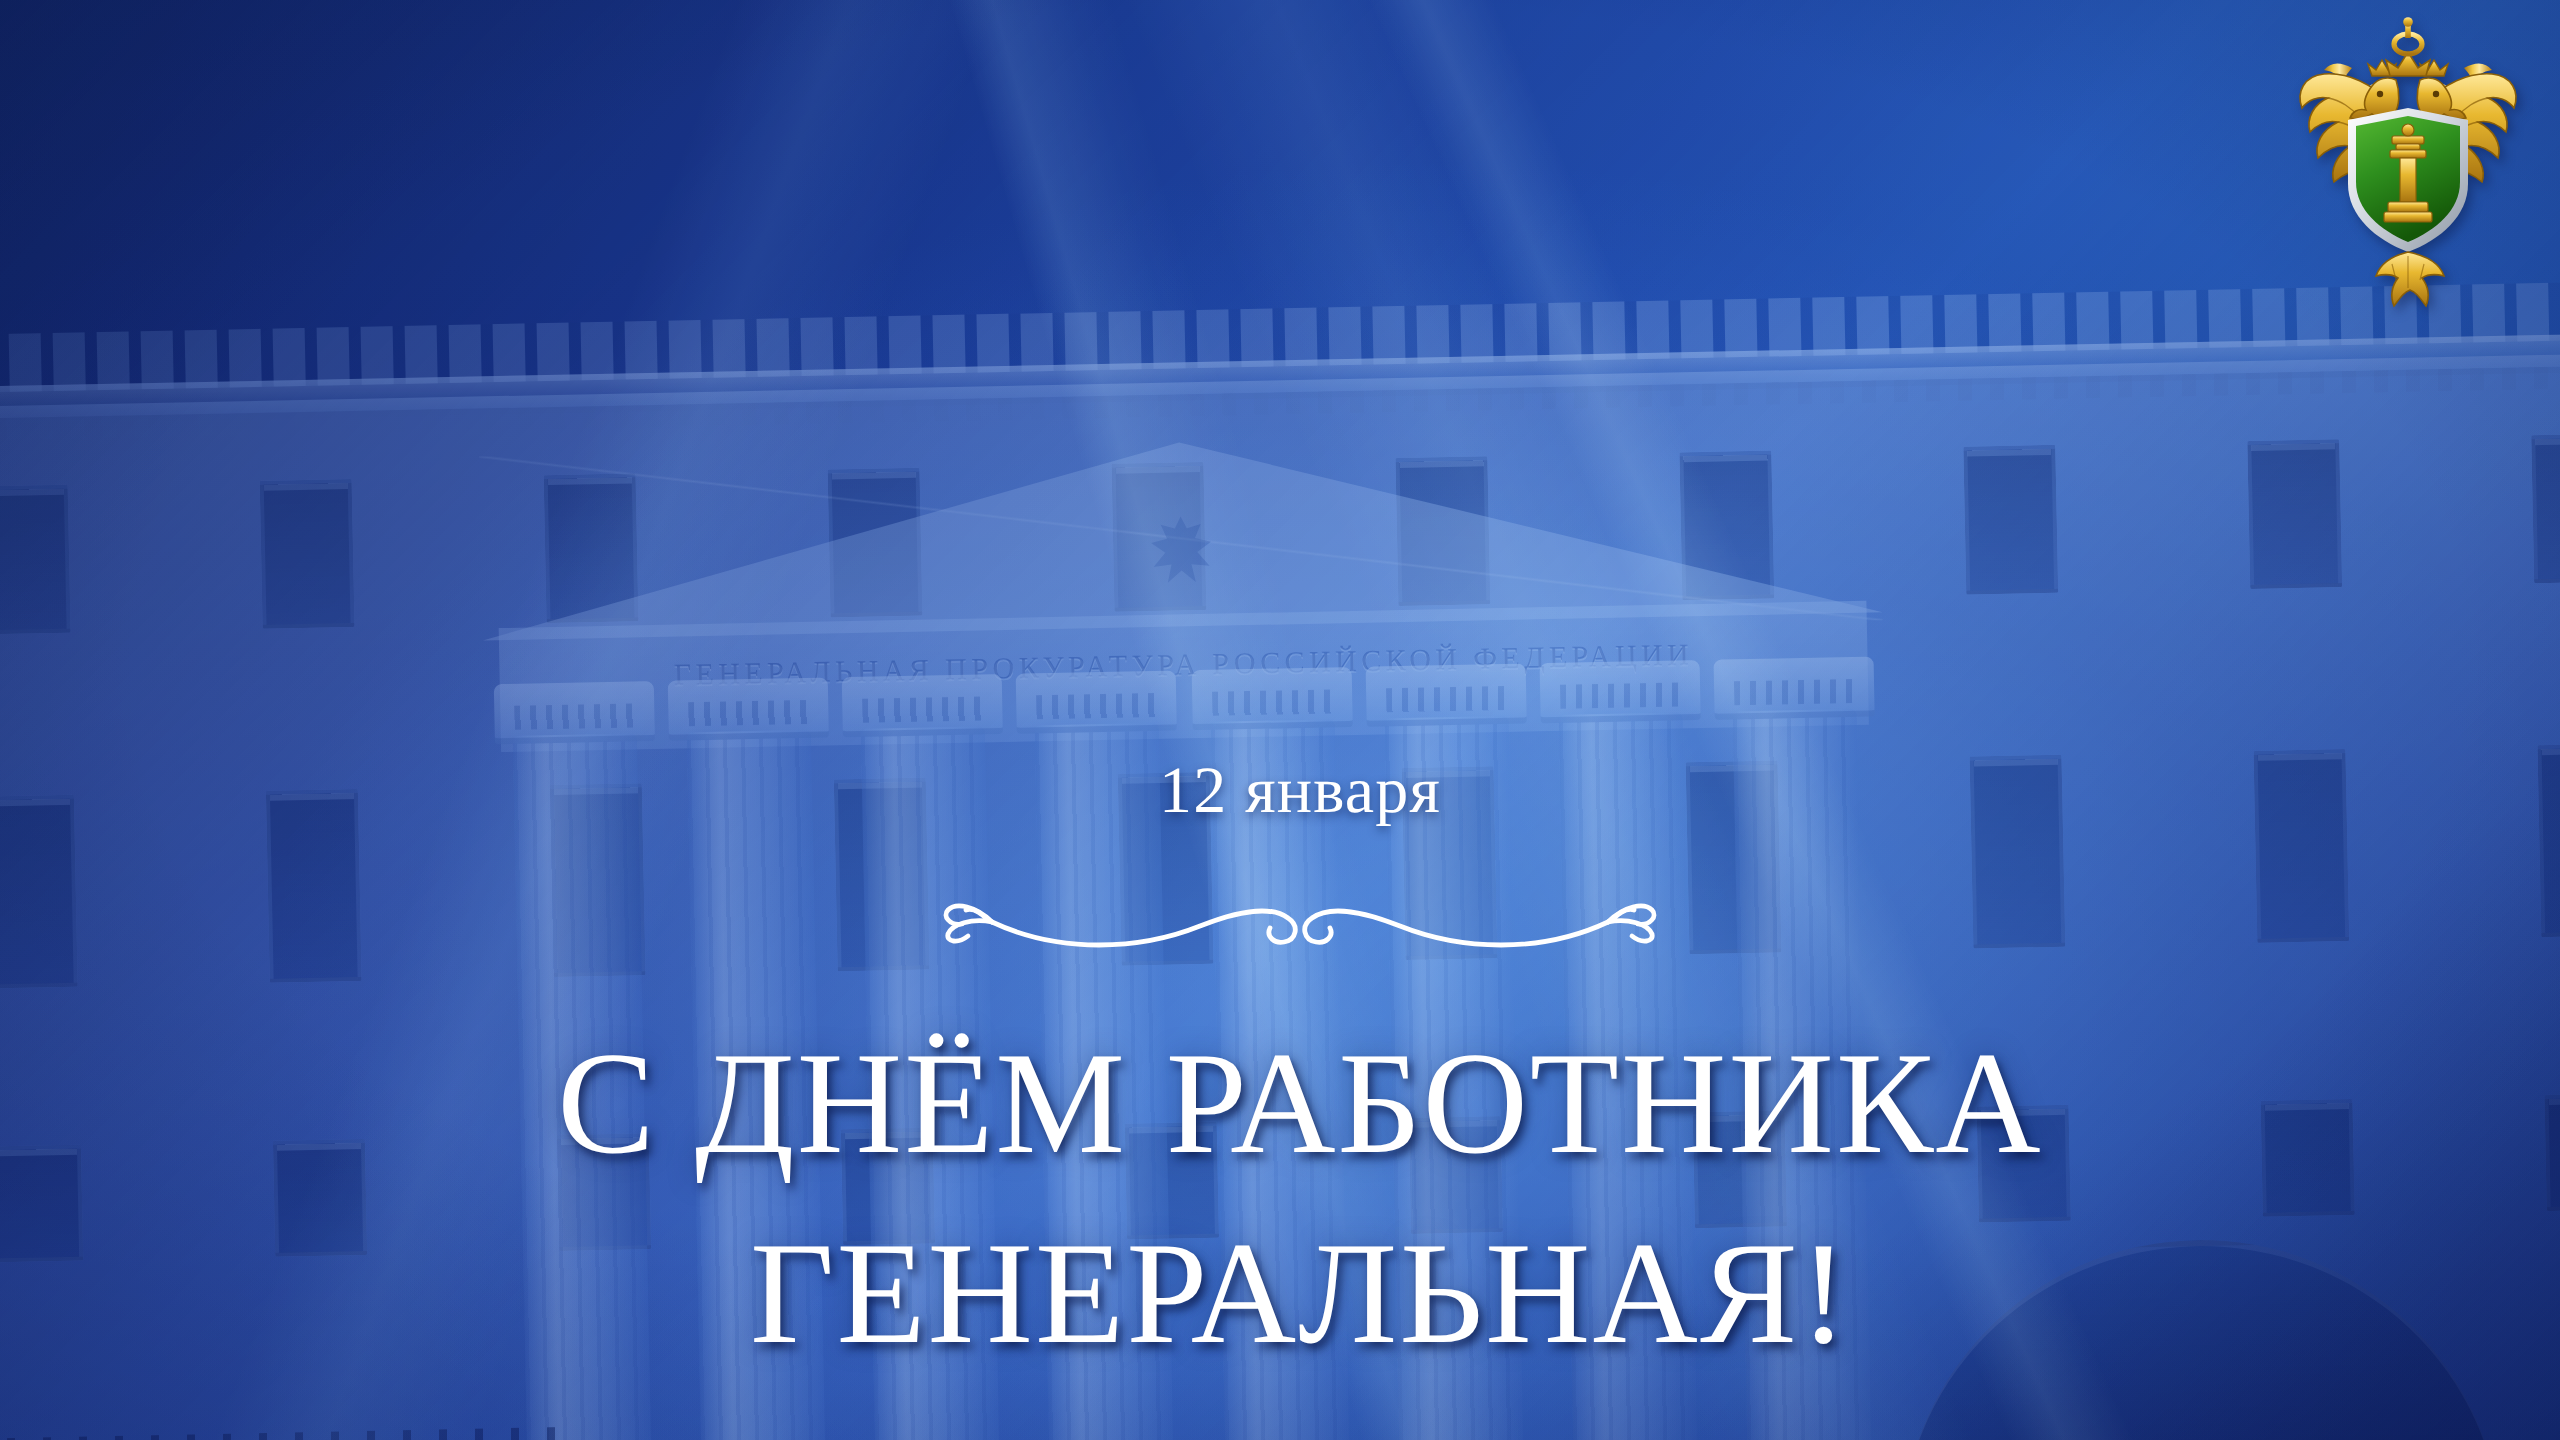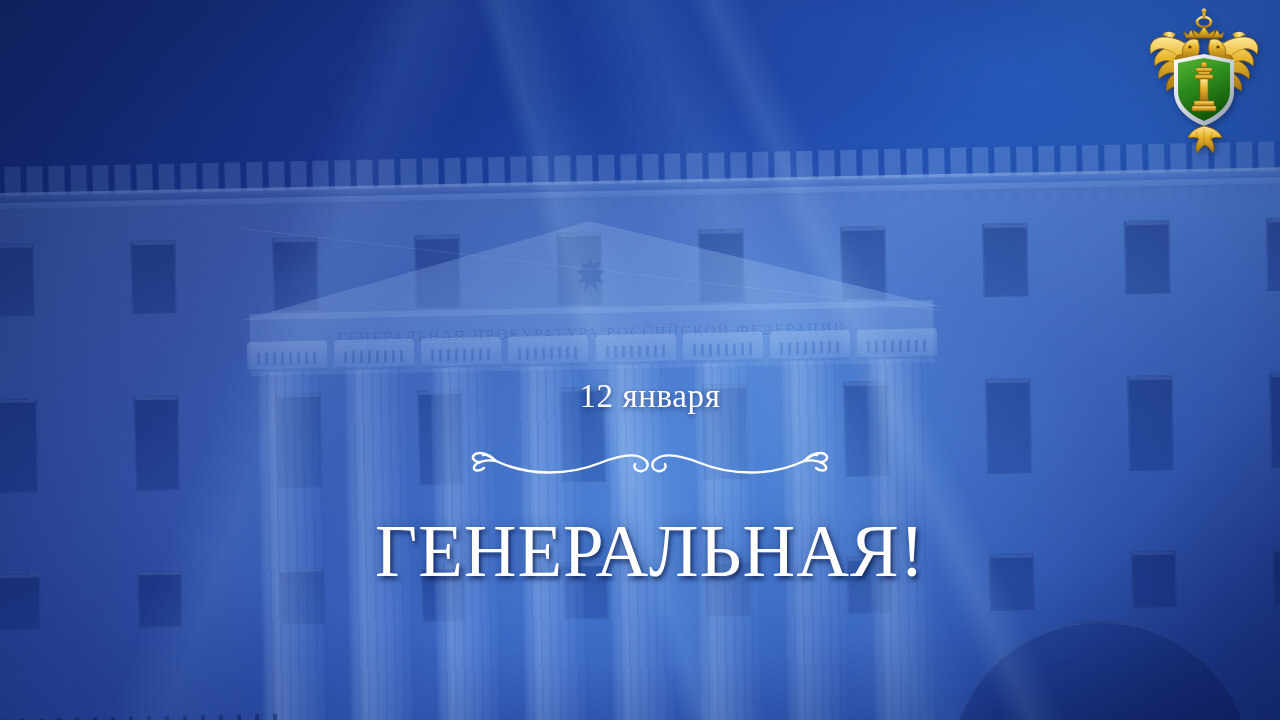--- a/index.html
+++ b/index.html
@@ -548,17 +548,18 @@
         <path d="M46 24 C36 22 26 25 24 30 C23 34 29 35 34 31"></path>
         <path d="M44 23 C40 19 36 17 33 18"></path>
 
         <path d="M354 24 C362 16 372 14 376 18 C379 21 375 26 369 25"></path>
         <path d="M354 24 C364 22 374 25 376 30 C377 34 371 35 366 31"></path>
         <path d="M356 23 C360 19 364 17 367 18"></path>
       </g>
     </svg>
 
     <div class="headline">
+      <span class="l1">С ДНЁМ РАБОТНИКА</span>
       <span class="l2">ГЕНЕРАЛЬНАЯ!</span>
     </div>
 
   </div>
 </div>
 
 </body></html>

